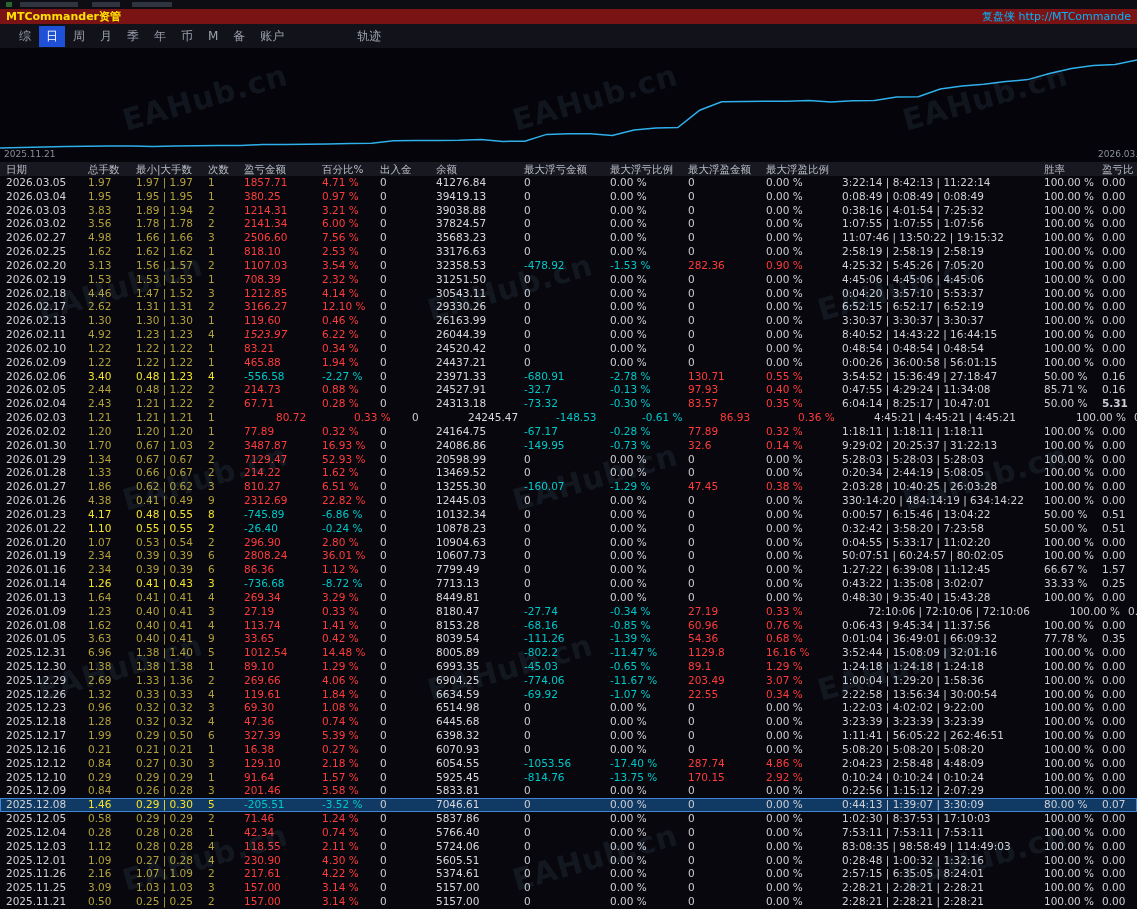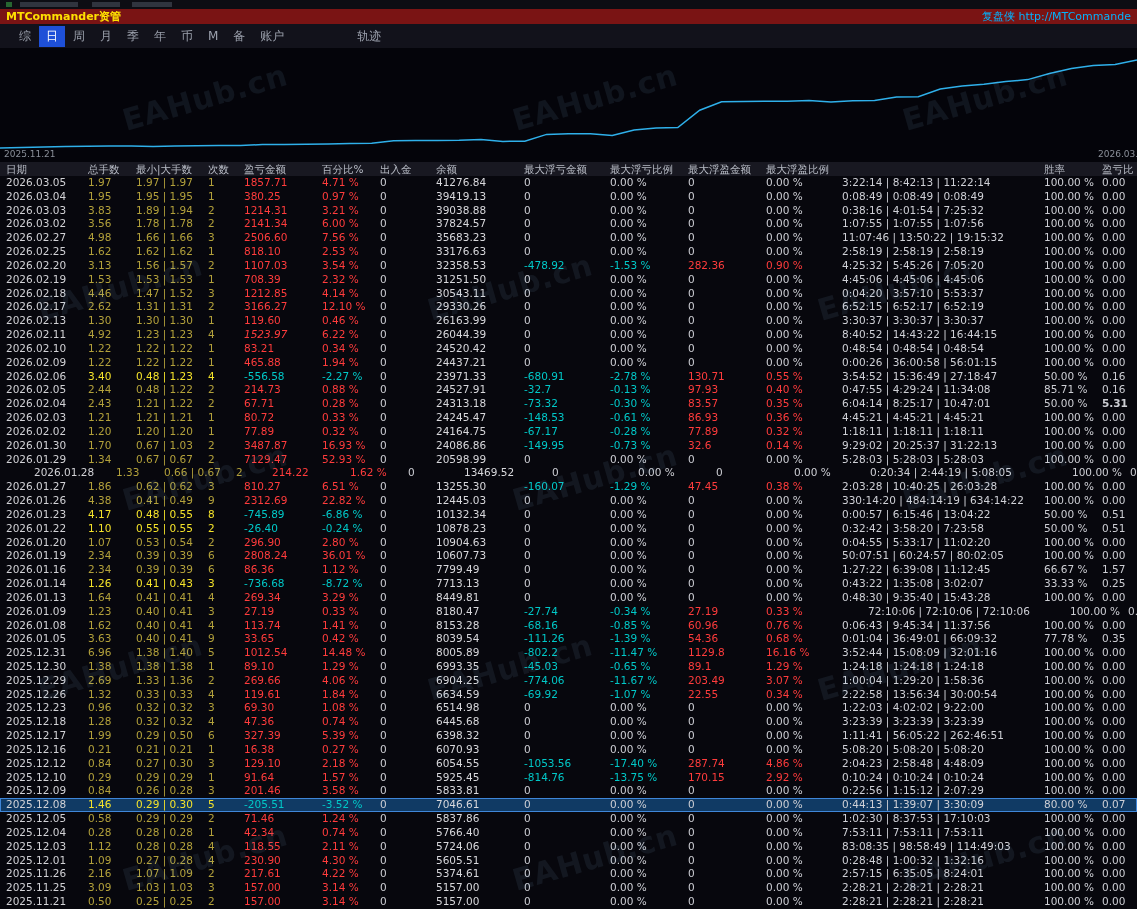--- a/index.html
+++ b/index.html
@@ -385,21 +385,21 @@
       <span class="td c-pos" style="width: 76px;">0.35 %</span>
       <span class="td c-time" style="width: 202px;">6:04:14 | 8:25:17 | 10:47:01</span>
       <span class="td c-dim" style="width: 58px;">50.00 %</span>
       <span class="td c-dim" style="width: 42px; font-weight: bold;">5.31</span>
     </div>
     <div class="tr">
       <span class="td c-date" style="width: 82px;">2026.02.03</span>
       <span class="td c-lots" style="width: 48px;">1.21</span>
       <span class="td c-lots" style="width: 72px;">1.21 | 1.21</span>
       <span class="td c-lots" style="width: 36px;">1</span>
-      <span class="td c-pos" style="width: 78px;">80.72</span>
+      <span class="td c-pos" style="width: 78px; margin-left: 32px;">80.72</span>
       <span class="td c-pos" style="width: 58px;">0.33 %</span>
       <span class="td c-dim" style="width: 56px;">0</span>
       <span class="td c-bal" style="width: 88px;">24245.47</span>
       <span class="td c-neg" style="width: 86px;">-148.53</span>
       <span class="td c-neg" style="width: 78px;">-0.61 %</span>
       <span class="td c-pos" style="width: 78px;">86.93</span>
       <span class="td c-pos" style="width: 76px;">0.36 %</span>
       <span class="td c-time" style="width: 202px;">4:45:21 | 4:45:21 | 4:45:21</span>
       <span class="td c-dim" style="width: 58px;">100.00 %</span>
       <span class="td c-dim" style="width: 42px;">0.00</span>
@@ -449,21 +449,21 @@
       <span class="td c-bal" style="width: 88px;">20598.99</span>
       <span class="td c-dim" style="width: 86px;">0</span>
       <span class="td c-dim" style="width: 78px;">0.00 %</span>
       <span class="td c-dim" style="width: 78px;">0</span>
       <span class="td c-dim" style="width: 76px;">0.00 %</span>
       <span class="td c-time" style="width: 202px;">5:28:03 | 5:28:03 | 5:28:03</span>
       <span class="td c-dim" style="width: 58px;">100.00 %</span>
       <span class="td c-dim" style="width: 42px;">0.00</span>
     </div>
     <div class="tr">
-      <span class="td c-date" style="width: 82px; margin-left: 28px;">2026.01.28</span>
+      <span class="td c-date" style="width: 82px;">2026.01.28</span>
       <span class="td c-lots" style="width: 48px;">1.33</span>
       <span class="td c-lots" style="width: 72px;">0.66 | 0.67</span>
       <span class="td c-lots" style="width: 36px;">2</span>
       <span class="td c-pos" style="width: 78px;">214.22</span>
       <span class="td c-pos" style="width: 58px;">1.62 %</span>
       <span class="td c-dim" style="width: 56px;">0</span>
       <span class="td c-bal" style="width: 88px;">13469.52</span>
       <span class="td c-dim" style="width: 86px;">0</span>
       <span class="td c-dim" style="width: 78px;">0.00 %</span>
       <span class="td c-dim" style="width: 78px;">0</span>

